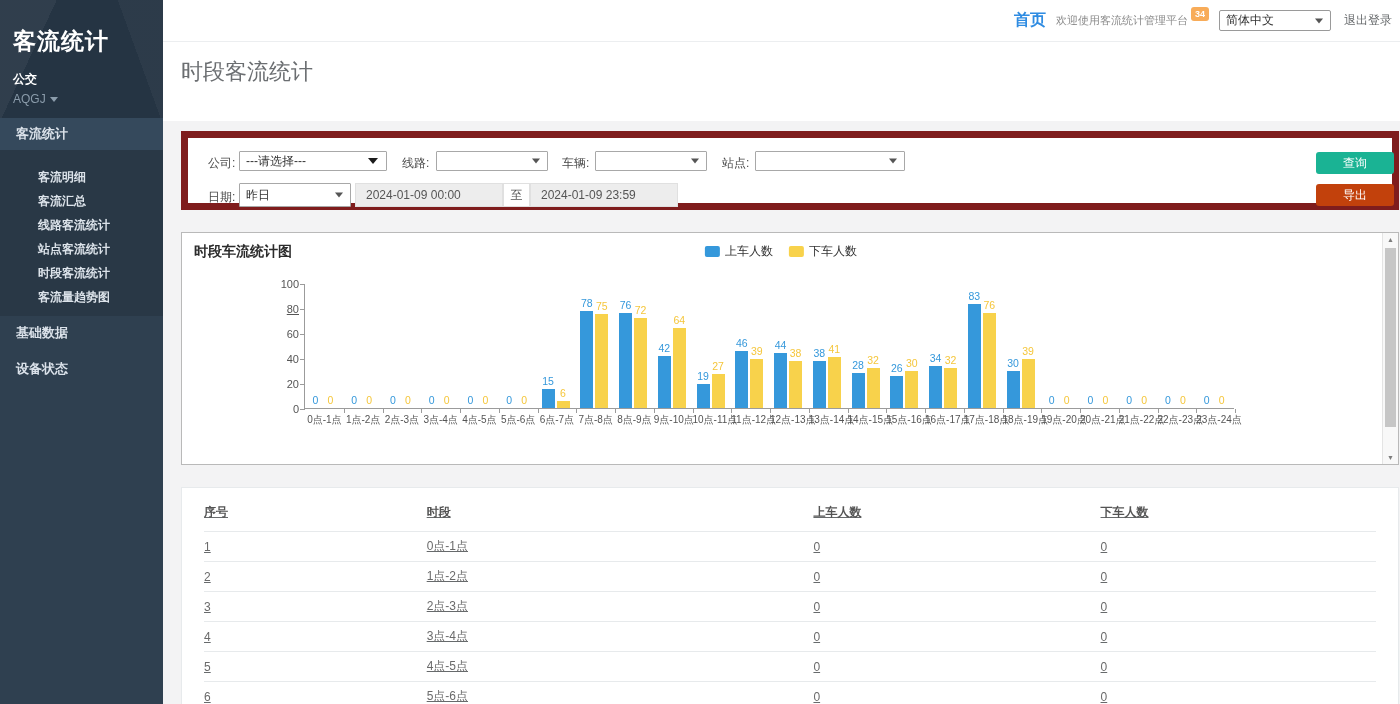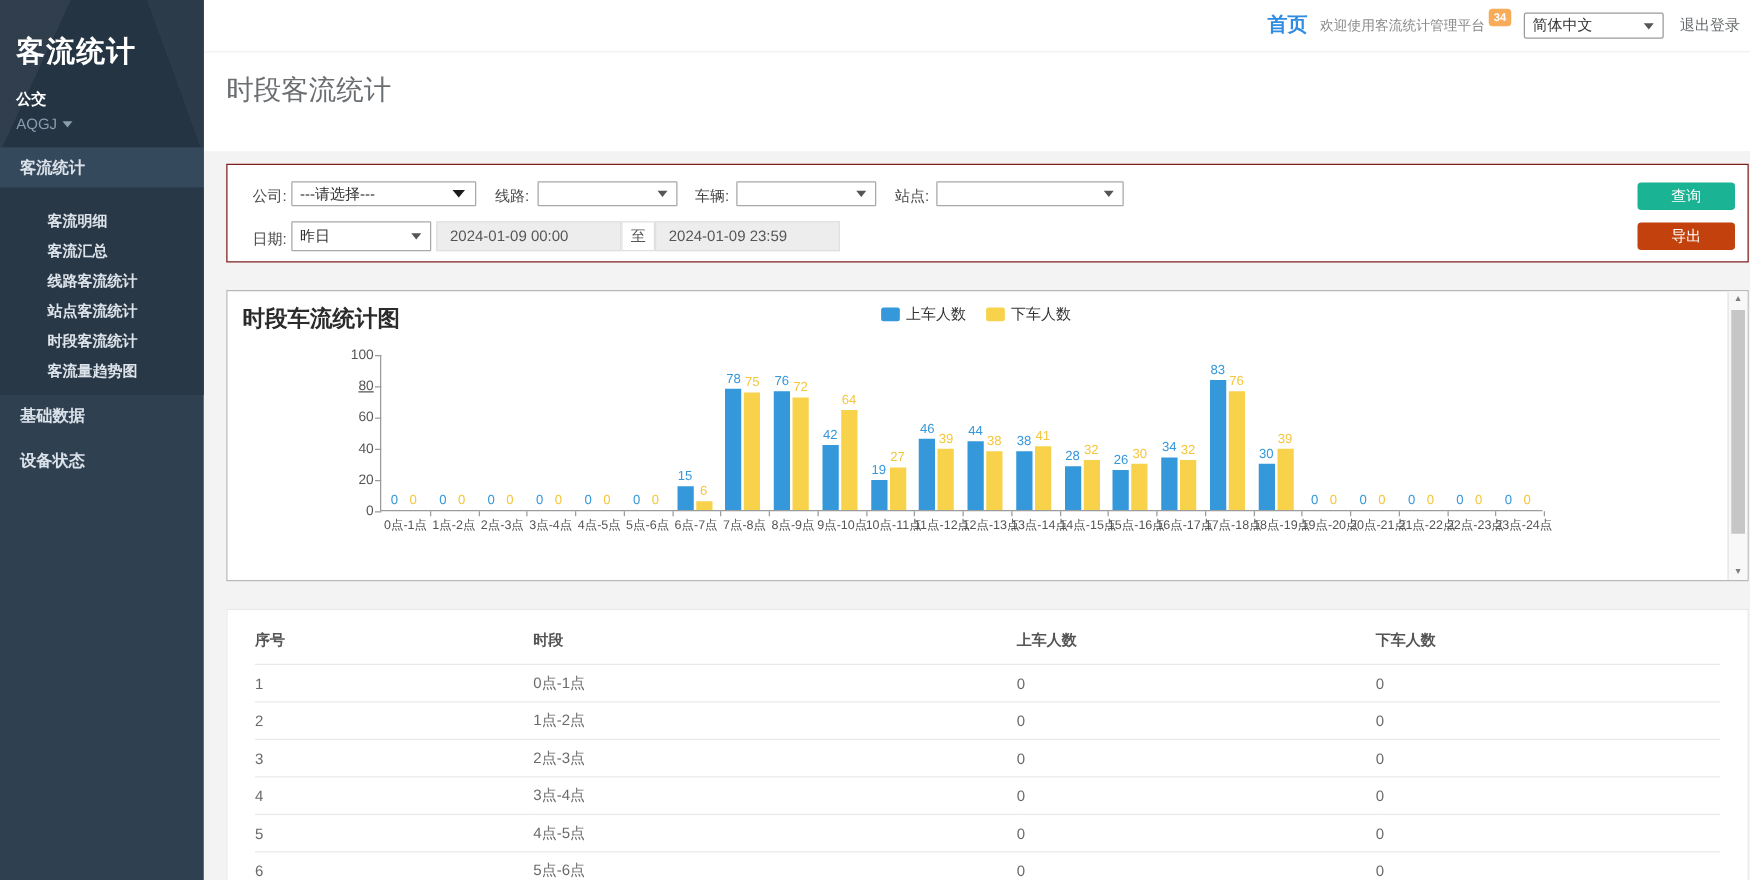--- a/index.html
+++ b/index.html
@@ -37,53 +37,53 @@
   .page-heading { height:79px; background:#ffffff; padding:15px 0 0 18px; }
   .page-title { font-size:22px; font-weight:400; color:#6b6e71; }
   .breadcrumb { margin-top:9px; font-size:12px; color:#676a6c; }
   .crumb { cursor:pointer; }
   .crumb + .crumb::before { content:"/"; margin:0 8px; color:#bfbfbf; cursor:default; }
   .crumb.current { font-weight:bold; color:#3c3f41; cursor:default; }
 
   .content { position:absolute; top:121px; left:0; right:0; bottom:0; background:#f3f3f4; padding:10px 0 0 18px; }
 
   
-  .filter-panel { position:relative; width:1218px; height:79px; background:#fff; border:1px solid #7f1d1d; }
+  .filter-panel { position:relative; width:1218px; height:79px; background:#fff; border:7px solid #7f1d1d; }
   .f-label { position:absolute; font-size:12px; color:#4a4a4a; }
   .fake-select { position:absolute; height:20px; border:1px solid #a8a8a8; background:#fff; border-radius:1px; font-size:12px; color:#333; line-height:18px; padding-left:6px; cursor:pointer; }
   .caret-native { position:absolute; right:7px; top:50%; transform:translateY(-50%); width:0; height:0; border-left:4px solid transparent; border-right:4px solid transparent; border-top:5px solid #555; }
   .caret-black { position:absolute; right:8px; top:50%; transform:translateY(-50%); width:0; height:0; border-left:5px solid transparent; border-right:5px solid transparent; border-top:6px solid #1b1b1b; }
   .date-input { position:absolute; height:24px; background:#ededed; border:1px solid #e0e0e0; font-size:12px; color:#555; line-height:22px; padding-left:10px; }
   .to-box { position:absolute; height:24px; background:#fff; border:1px solid #e0e0e0; font-size:12px; color:#555; line-height:22px; text-align:center; }
   .btn { position:absolute; width:78px; height:22px; border:none; border-radius:3px; color:#fff; font-size:12px; text-align:center; line-height:22px; cursor:pointer; font-family:inherit; }
   .btn-search { background:#1ab394; left:1128px; top:14px; }
   .btn-export { background:#c2410c; left:1128px; top:46px; }
 
   
   .chart-panel { position:relative; width:1218px; height:233px; margin-top:22px; background:#fff; border:1px solid #b9b9b9; overflow:hidden; }
-  .chart-title { position:absolute; left:12px; top:10px; font-size:18px; font-weight:bold; color:#2b2b2b; }
+  .chart-title { position:absolute; left:12px; top:10px; font-size:14px; font-weight:bold; color:#2b2b2b; }
   .legend { position:absolute; top:10px; left:50%; transform:translateX(-56%); display:flex; gap:16px; }
   .legend-item { display:flex; align-items:center; gap:5px; cursor:pointer; }
   .legend-swatch { width:15px; height:11px; border-radius:2px; }
   .legend-label { font-size:12px; color:#333; }
   .plot { position:absolute; left:122px; top:51px; width:930px; height:125px; border-left:1px solid #9b9b9b; border-bottom:1px solid #9b9b9b; }
   .ytick-label { position:absolute; left:-40px; width:34px; text-align:right; font-size:11px; color:#555; }
   .ytick-mark { position:absolute; left:-5px; width:5px; height:1px; background:#9b9b9b; }
   .cat-group { position:absolute; bottom:0; height:125px; }
   .bar { position:absolute; bottom:0; width:13px; }
   .bar-label { position:absolute; width:26px; text-align:center; font-size:10.5px; }
   .xtick { position:absolute; top:125px; width:1px; height:4px; background:#9b9b9b; }
   .xlabel { position:absolute; top:129px; font-size:10px; color:#545454; white-space:nowrap; text-align:center; }
   .chart-scrollbar { position:absolute; right:0; top:0; bottom:0; width:16px; background:#f8f8f8; border-left:1px solid #e4e4e4; }
   .sb-arrow { position:absolute; left:0; width:15px; text-align:center; font-size:7px; color:#7d7d7d; cursor:pointer; }
   .sb-up { top:3px; } .sb-down { bottom:3px; }
   .sb-thumb { position:absolute; left:2px; width:11px; top:15px; height:calc(100% - 52px); background:#c6c6c6; cursor:pointer; }
 
   
-  .table-panel { width:1218px; height:217px; margin-top:22px; background:#fff; border:1px solid #e7eaec; border-bottom:none; padding:10px 22px 0; overflow:hidden; }
+  .table-panel { width:1218px; height:217px; margin-top:22px; background:#fff; border:1px solid #e7eaec; border-bottom:none; padding:10px 22px 0; overflow:hidden;text-decoration:underline; }
   table { width:100%; border-collapse:collapse; table-layout:fixed; }
   th { text-align:left; font-size:12px; font-weight:bold; color:#545454; padding:6px 0 10px; border-bottom:1px solid #e7eaec; }
   td { font-size:12px; color:#6a6a6a; padding:6px 0; border-bottom:1px solid #e7eaec; }
   .c1{width:19%} .c2{width:33%} .c3{width:24.5%} .c4{width:23.5%}
 </style>
 </head>
 <body>
 
 <div class="sidebar">
   <div class="logo-area">

